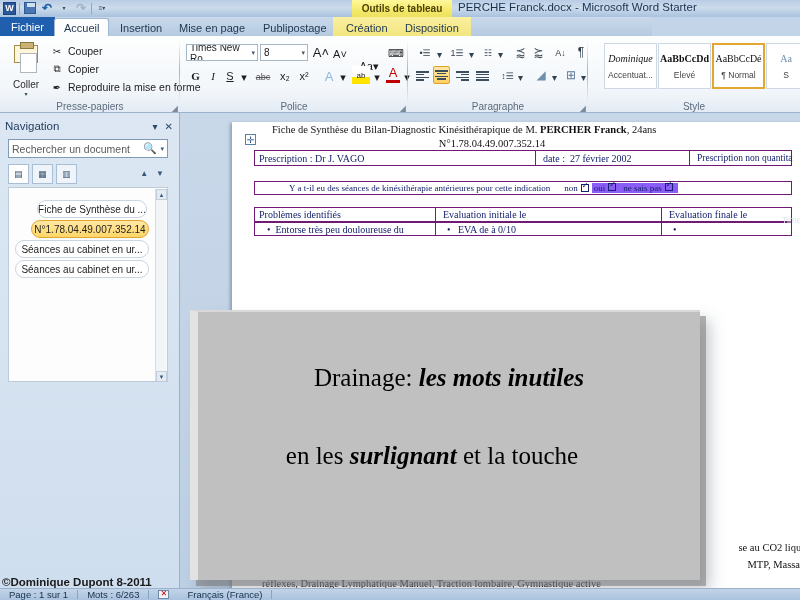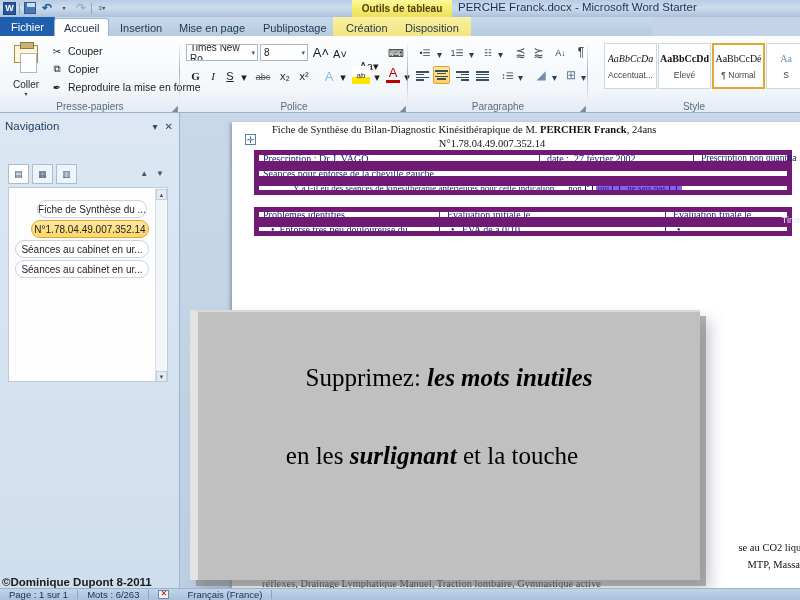--- a/index.html
+++ b/index.html
@@ -231,21 +231,21 @@
   #doc-num{
     position:absolute; left:40px; top:16px; width:440px; text-align:center;
     font-family:"Liberation Serif", serif; font-size:10.5px; color:#111;
   }
   .tblmark{
     position:absolute; left:13px; top:12px; width:11px; height:11px;
     border:1px solid #5a7fa8; color:#2e5d8f; font-size:9px;
     display:flex; align-items:center; justify-content:center; background:#fff;
   }
   .trow{
-    position:absolute; left:22px; border:5px solid #701a75;
+    position:absolute; left:22px; border:1px solid #701a75;
     font-family:"Liberation Serif", serif; font-size:10px; color:#16226e;
     background:#fff;
   }
   .tcell{
     position:absolute; top:0; height:100%;
     display:flex; align-items:center; padding-left:4px;
     white-space:nowrap; overflow:hidden;
   }
   .vline{position:absolute;top:0;width:1px;height:100%;background:#2b3f91;}
   .chk{ display:inline-block;width:8px;height:8px;border:1px solid #16226e;
@@ -449,21 +449,21 @@
     <div class="pbtn" style="left:154px;top:29px;width:18px;font-size:12px;color:#5d7794">⊞</div>
     <div class="pbtn tinyarrow" style="left:171px;top:31px;width:9px">▾</div>
 
     <div class="glabel">Paragraphe</div>
     <div class="dlg">◢</div>
     <div class="gdiv"></div>
   </div>
 
   <div class="grp" id="g-style">
     <div class="scell" style="left:16px">
-      <span class="sprev" style="font-style:italic">AaBbCcDa</span>
+      <span class="sprev" style="font-style:italic">Dominique</span>
       <span class="sname">Accentuat...</span>
     </div>
     <div class="scell sel" style="left:124px">
       <span class="sprev">AaBbCcDé</span>
       <span class="sname">¶ Normal</span>
     </div>
     <div class="scell" style="left:70px">
       <span class="sprev" style="font-weight:bold">AaBbCcDd</span>
       <span class="sname">Elevé</span>
     </div>
@@ -477,20 +477,25 @@
 
 <div id="navpane">
   <div id="nav-head">
     <span id="nav-title">Navigation</span>
     <span class="hbtns">
       <span class="hb">▾</span>
       <span class="hb">✕</span>
     </span>
   </div>
 
+  <div id="nav-search">
+    <span class="ph">Rechercher un document</span>
+    <span class="mag">🔍</span>
+    <span class="dd">▾</span>
+  </div>
 
   <div id="nav-tools">
     <span class="navtool on">▤</span>
     <span class="navtool">▦</span>
     <span class="navtool">▥</span>
     <span class="navnav">
       <span>▲</span>
       <span>▼</span>
     </span>
   </div>
@@ -517,23 +522,20 @@
     <div class="tblmark">✛</div>
 
     <div class="trow" style="top:28px;width:538px;height:16px">
       <span class="tcell" style="left:0;width:280px">Prescription : Dr  J. VAGO</span>
       <span class="vline" style="left:280px"></span>
       <span class="tcell" style="left:284px;width:150px"><span>date :</span>&nbsp;&nbsp;<span>27 février 2002</span></span>
       <span class="vline" style="left:434px"></span>
       <span class="tcell" style="left:438px;width:100px;font-size:9.5px">Prescription  non  quantitat</span>
     </div>
 
-    <div class="trow" style="top:44px;width:538px;height:15px">
-      <span class="tcell" style="left:0;width:538px">Séances pour entorse de la cheville gauche</span>
-    </div>
 
     <div class="trow" style="top:59px;width:538px;height:14px">
       <span class="tcell" style="left:0;width:538px;font-size:9px;padding-left:34px">
         <span>Y a t-il eu des séances de kinésithérapie antérieures pour cette indication</span>
         <span style="margin-left:14px">non</span>
           <span class="chk"></span>
         <span class="hlblue" style="padding:0 2px"><span>oui</span><span class="chk"></span></span>
         <span class="hlblue" style="padding:0 2px"><span>ne sais pas</span><span class="chk"></span></span>
       </span>
     </div>
@@ -558,21 +560,21 @@
 
     <div id="doc-low1">se  au CO2 liquide</div>
     <div id="doc-low2">MTP, Massages</div>
     <div id="doc-low3">réflexes,  Drainage  Lymphatique  Manuel,  Traction lombaire,  Gymnastique  active</div>
   </div>
 
 </div>
 
 <div id="overlay">
   <div class="ov-line" id="ov1">
-    <span>Supprimez: </span><span class="bi">les mots inutiles</span>
+    <span>Drainage: </span><span class="bi">les mots inutiles</span>
   </div>
   <div class="ov-line" id="ov2">
     <span>en les </span><span class="bi">surlignant</span><span> et la touche </span>
   </div>
 </div>
 
 <div id="copyright">©Dominique Dupont  8-2011</div>
 
 <div id="statusbar">
   <span class="si">Page : 1 sur 1</span>

